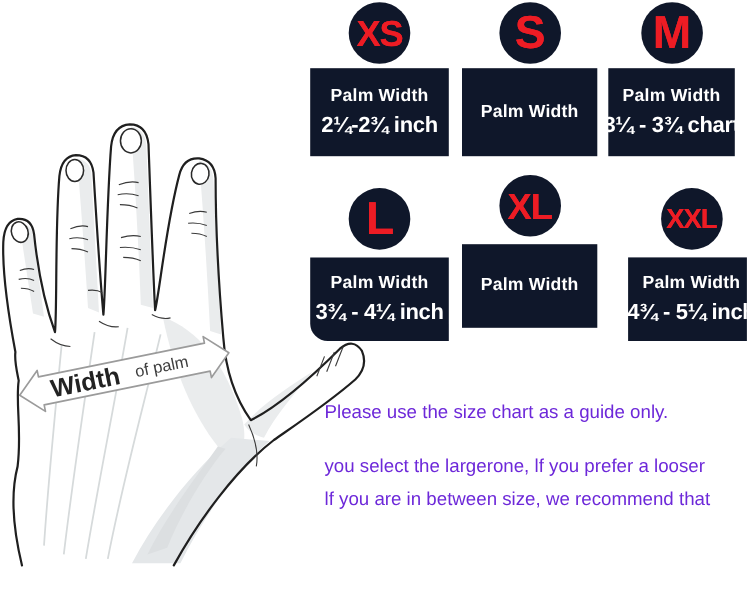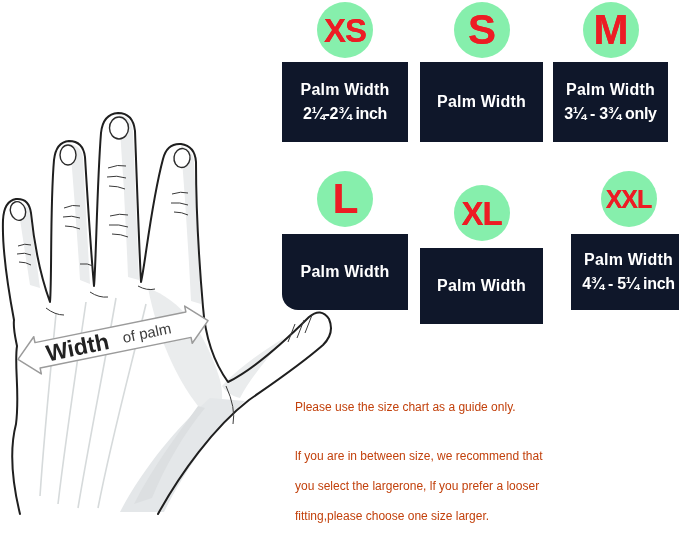--- a/index.html
+++ b/index.html
@@ -6,46 +6,46 @@
   body{
     width:679px;height:546px;background:#ffffff;overflow:hidden;
     font-family:"Liberation Sans", sans-serif;
   }
   .stage{position:relative;width:679px;height:546px;background:#fff;}
 
   
   .size-group{position:absolute;display:flex;flex-direction:column;align-items:center;}
   .size-circle{
     width:56px;height:56px;border-radius:50%;
-    background:#86efac;display:flex;align-items:center;justify-content:center;
+    background:#0f172a;display:flex;align-items:center;justify-content:center;
     flex:0 0 auto;
   }
   .size-letter{
     color:#ed1c24;font-weight:bold;letter-spacing:-1px;line-height:1;
     font-family:"Liberation Sans", sans-serif;
     text-shadow:0 0 0 #ed1c24;
   }
   .size-letter.len1{font-size:42px;}
   .size-letter.len2{font-size:33px;}
   .size-letter.len3{font-size:25px;}
   .size-box{
     margin-top:4px;width:100%;background:#0f172a;color:#fff;
     display:flex;flex-direction:column;align-items:center;justify-content:center;
     gap:6px;
   }
   .row1 .size-box{height:80px;}
   .row2 .size-box{height:76px;margin-top:7px;}
   .size-box .pw-label{font-size:16px;font-weight:bold;letter-spacing:0.2px;}
-  .size-box .pw-range{font-size:16px;font-weight:bold;letter-spacing:-0.3px;white-space:nowrap;}
+  .size-box .pw-range{font-size:20px;font-weight:bold;letter-spacing:-0.3px;white-space:nowrap;}
   .curl{border-bottom-left-radius:16px;}
 
   
   .notes{
-    position:absolute;left:295px;top:392px;width:384px;
-    color:#c2410c;font-size:12px;
+    position:absolute;left:295px;top:360px;width:384px;
+    color:#6d28d9;font-size:17px;
   }
   .notes .line{line-height:30px;white-space:nowrap;}
   .notes .guide{margin-bottom:19px;}
 
   
   .hand{position:absolute;left:0;top:56px;}
 </style>
 </head>
 <body>
 
@@ -147,52 +147,52 @@
       <span class="pw-label">Palm Width</span>
     </div>
   </div>
 
   <div class="size-group row1" style="left:553px;top:2px;width:115px;">
     <div class="size-circle">
       <span class="size-letter len1">M</span>
     </div>
     <div class="size-box">
       <span class="pw-label">Palm Width</span>
-      <span class="pw-range">3¼ - 3¾ only</span>
+      <span class="pw-range">3¼ - 3¾ chart</span>
     </div>
   </div>
 
   <div class="size-group row2" style="left:282px;top:171px;width:126px;">
     <div class="size-circle">
       <span class="size-letter len1">L</span>
     </div>
     <div class="size-box curl">
       <span class="pw-label">Palm Width</span>
+      <span class="pw-range">3¾ - 4¼ inch</span>
     </div>
   </div>
 
-  <div class="size-group row2" style="left:420px;top:185px;width:123px;">
+  <div class="size-group row2" style="left:420px;top:159px;width:123px;">
     <div class="size-circle">
       <span class="size-letter len2">XL</span>
     </div>
     <div class="size-box">
       <span class="pw-label">Palm Width</span>
     </div>
   </div>
 
   <div class="size-group row2" style="left:571px;top:171px;width:115px;justify-content:flex-end;">
     <div class="size-circle">
       <span class="size-letter len3">XXL</span>
     </div>
     <div class="size-box">
       <span class="pw-label">Palm Width</span>
       <span class="pw-range">4¾ - 5¼ inch</span>
     </div>
   </div>
 
   <div class="notes">
     <div class="line guide">Please use the size chart as a guide only.</div>
+    <div class="line">you select the largerone, lf you prefer a looser</div>
     <div class="line">lf you are in between size, we recommend that</div>
-    <div class="line">you select the largerone, lf you prefer a looser</div>
-    <div class="line">fitting,please choose one size larger.</div>
   </div>
 
 </div>
 
 </body></html>

